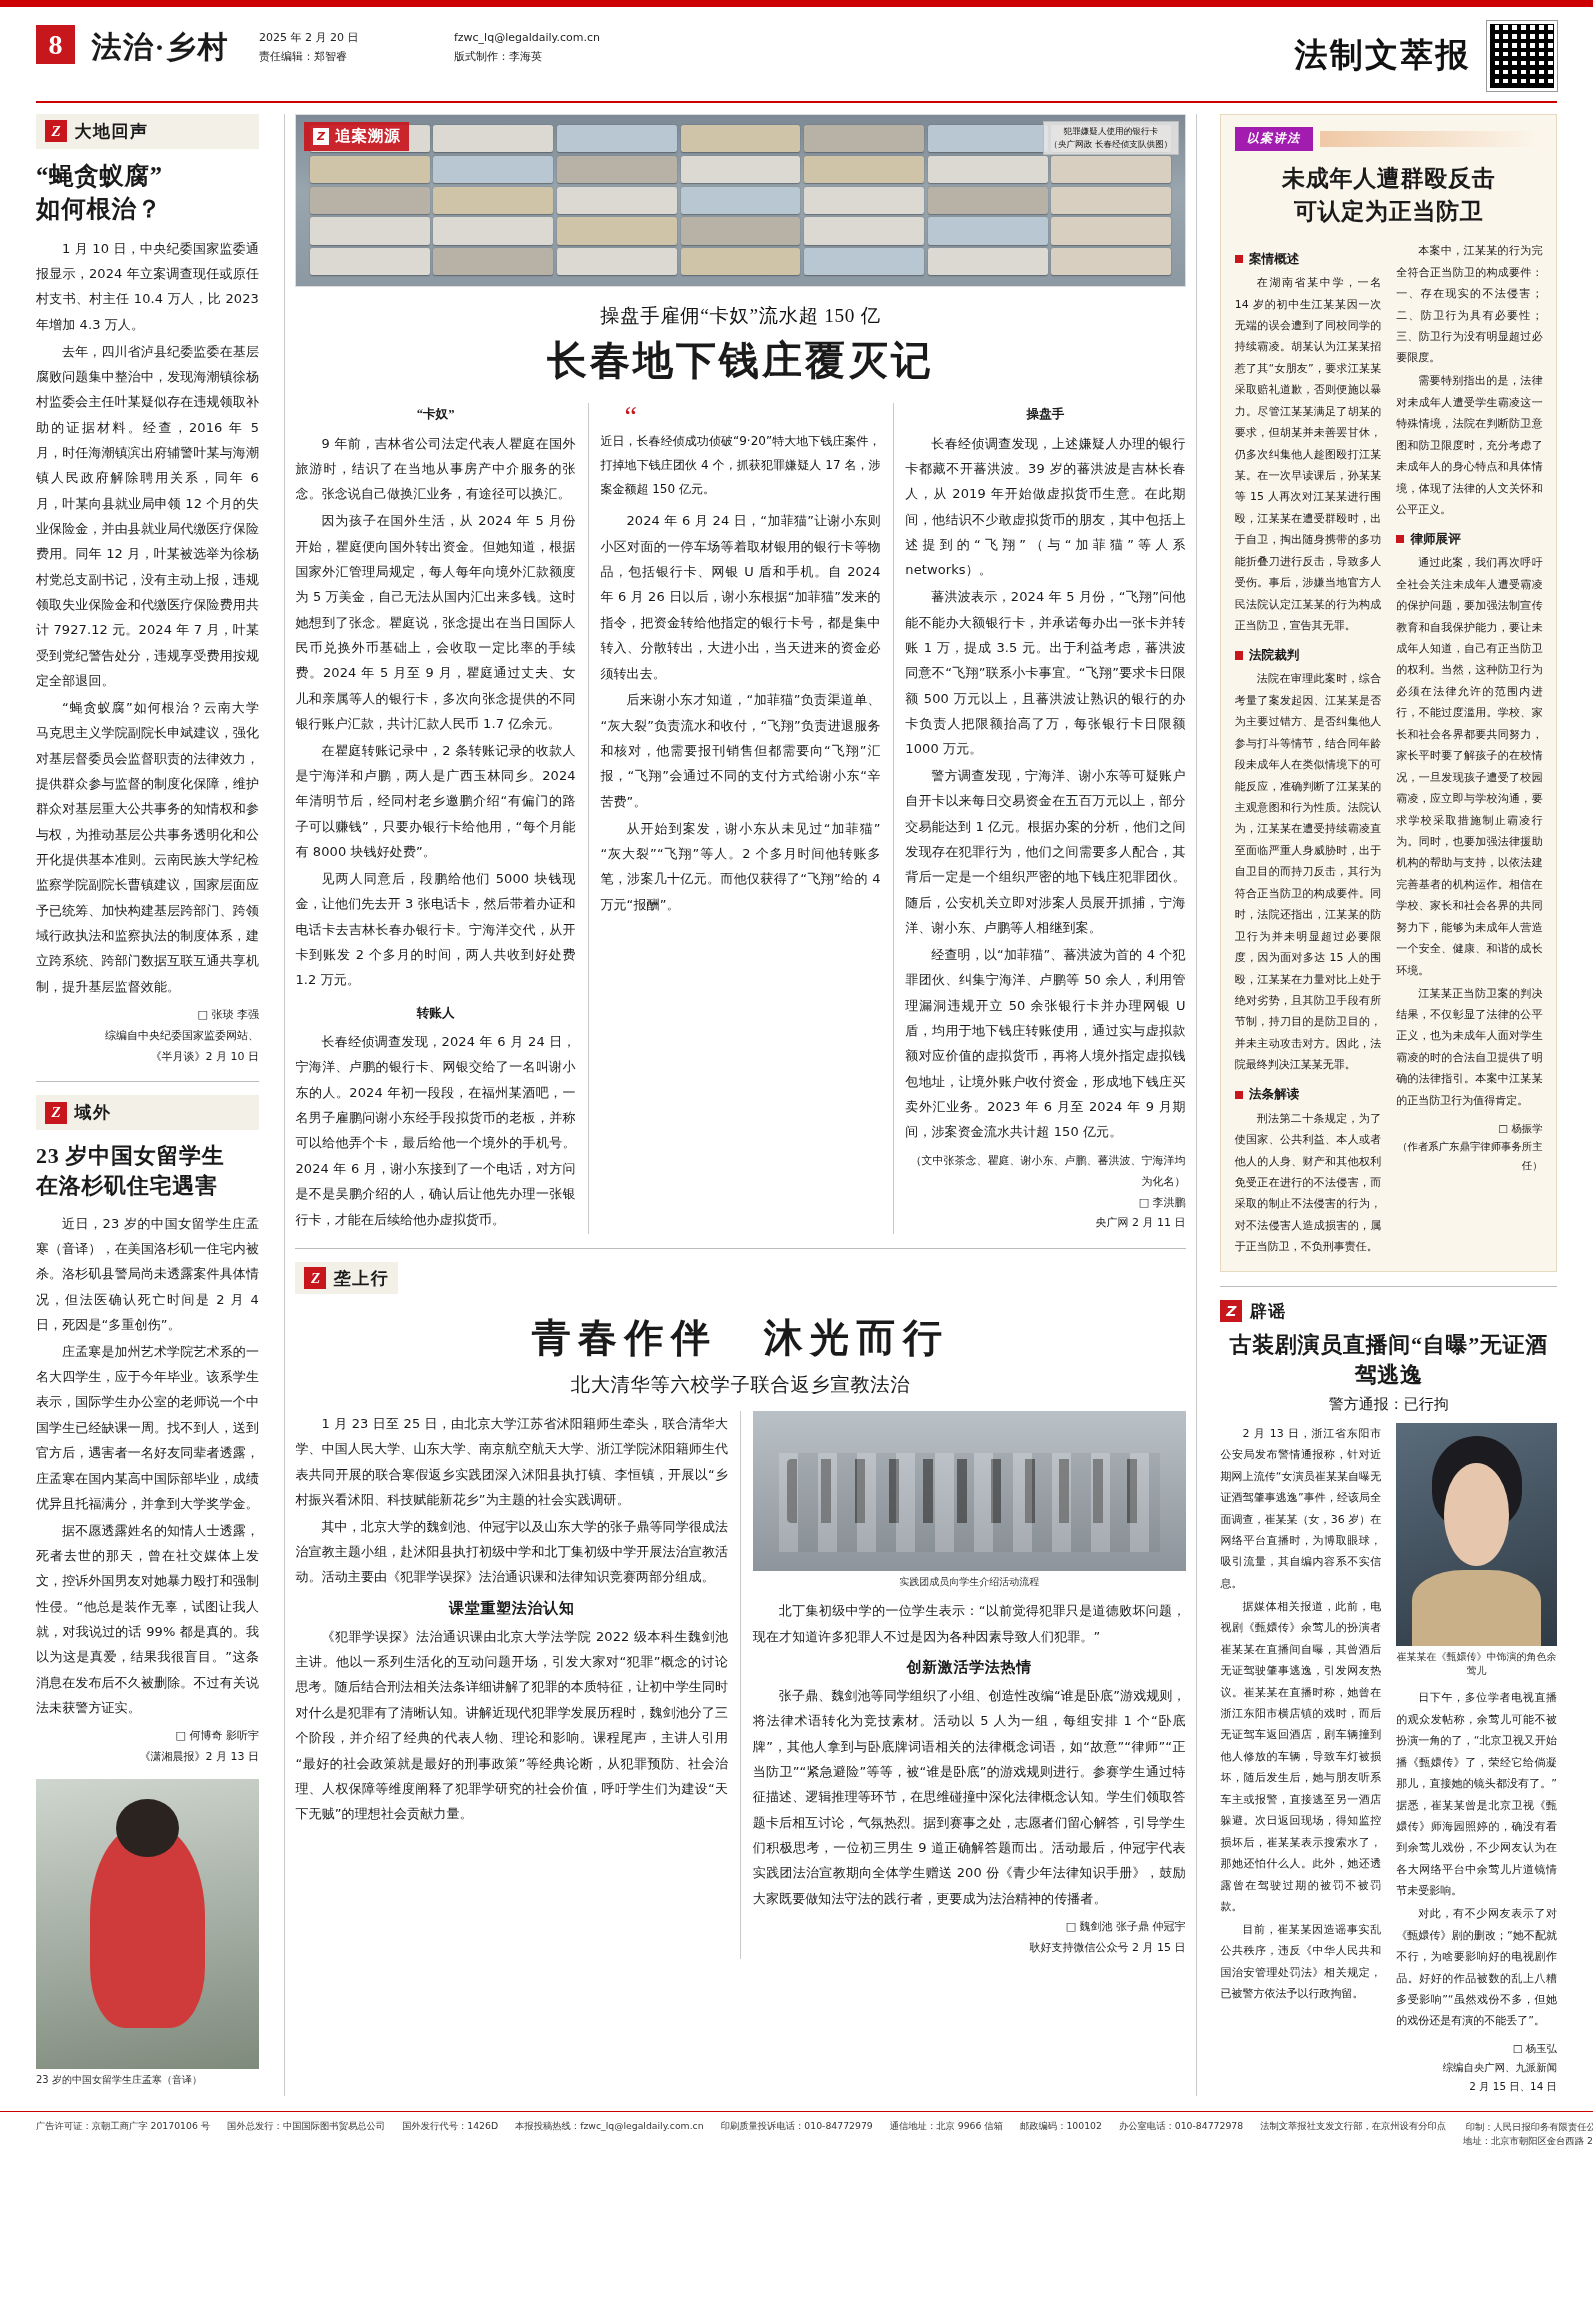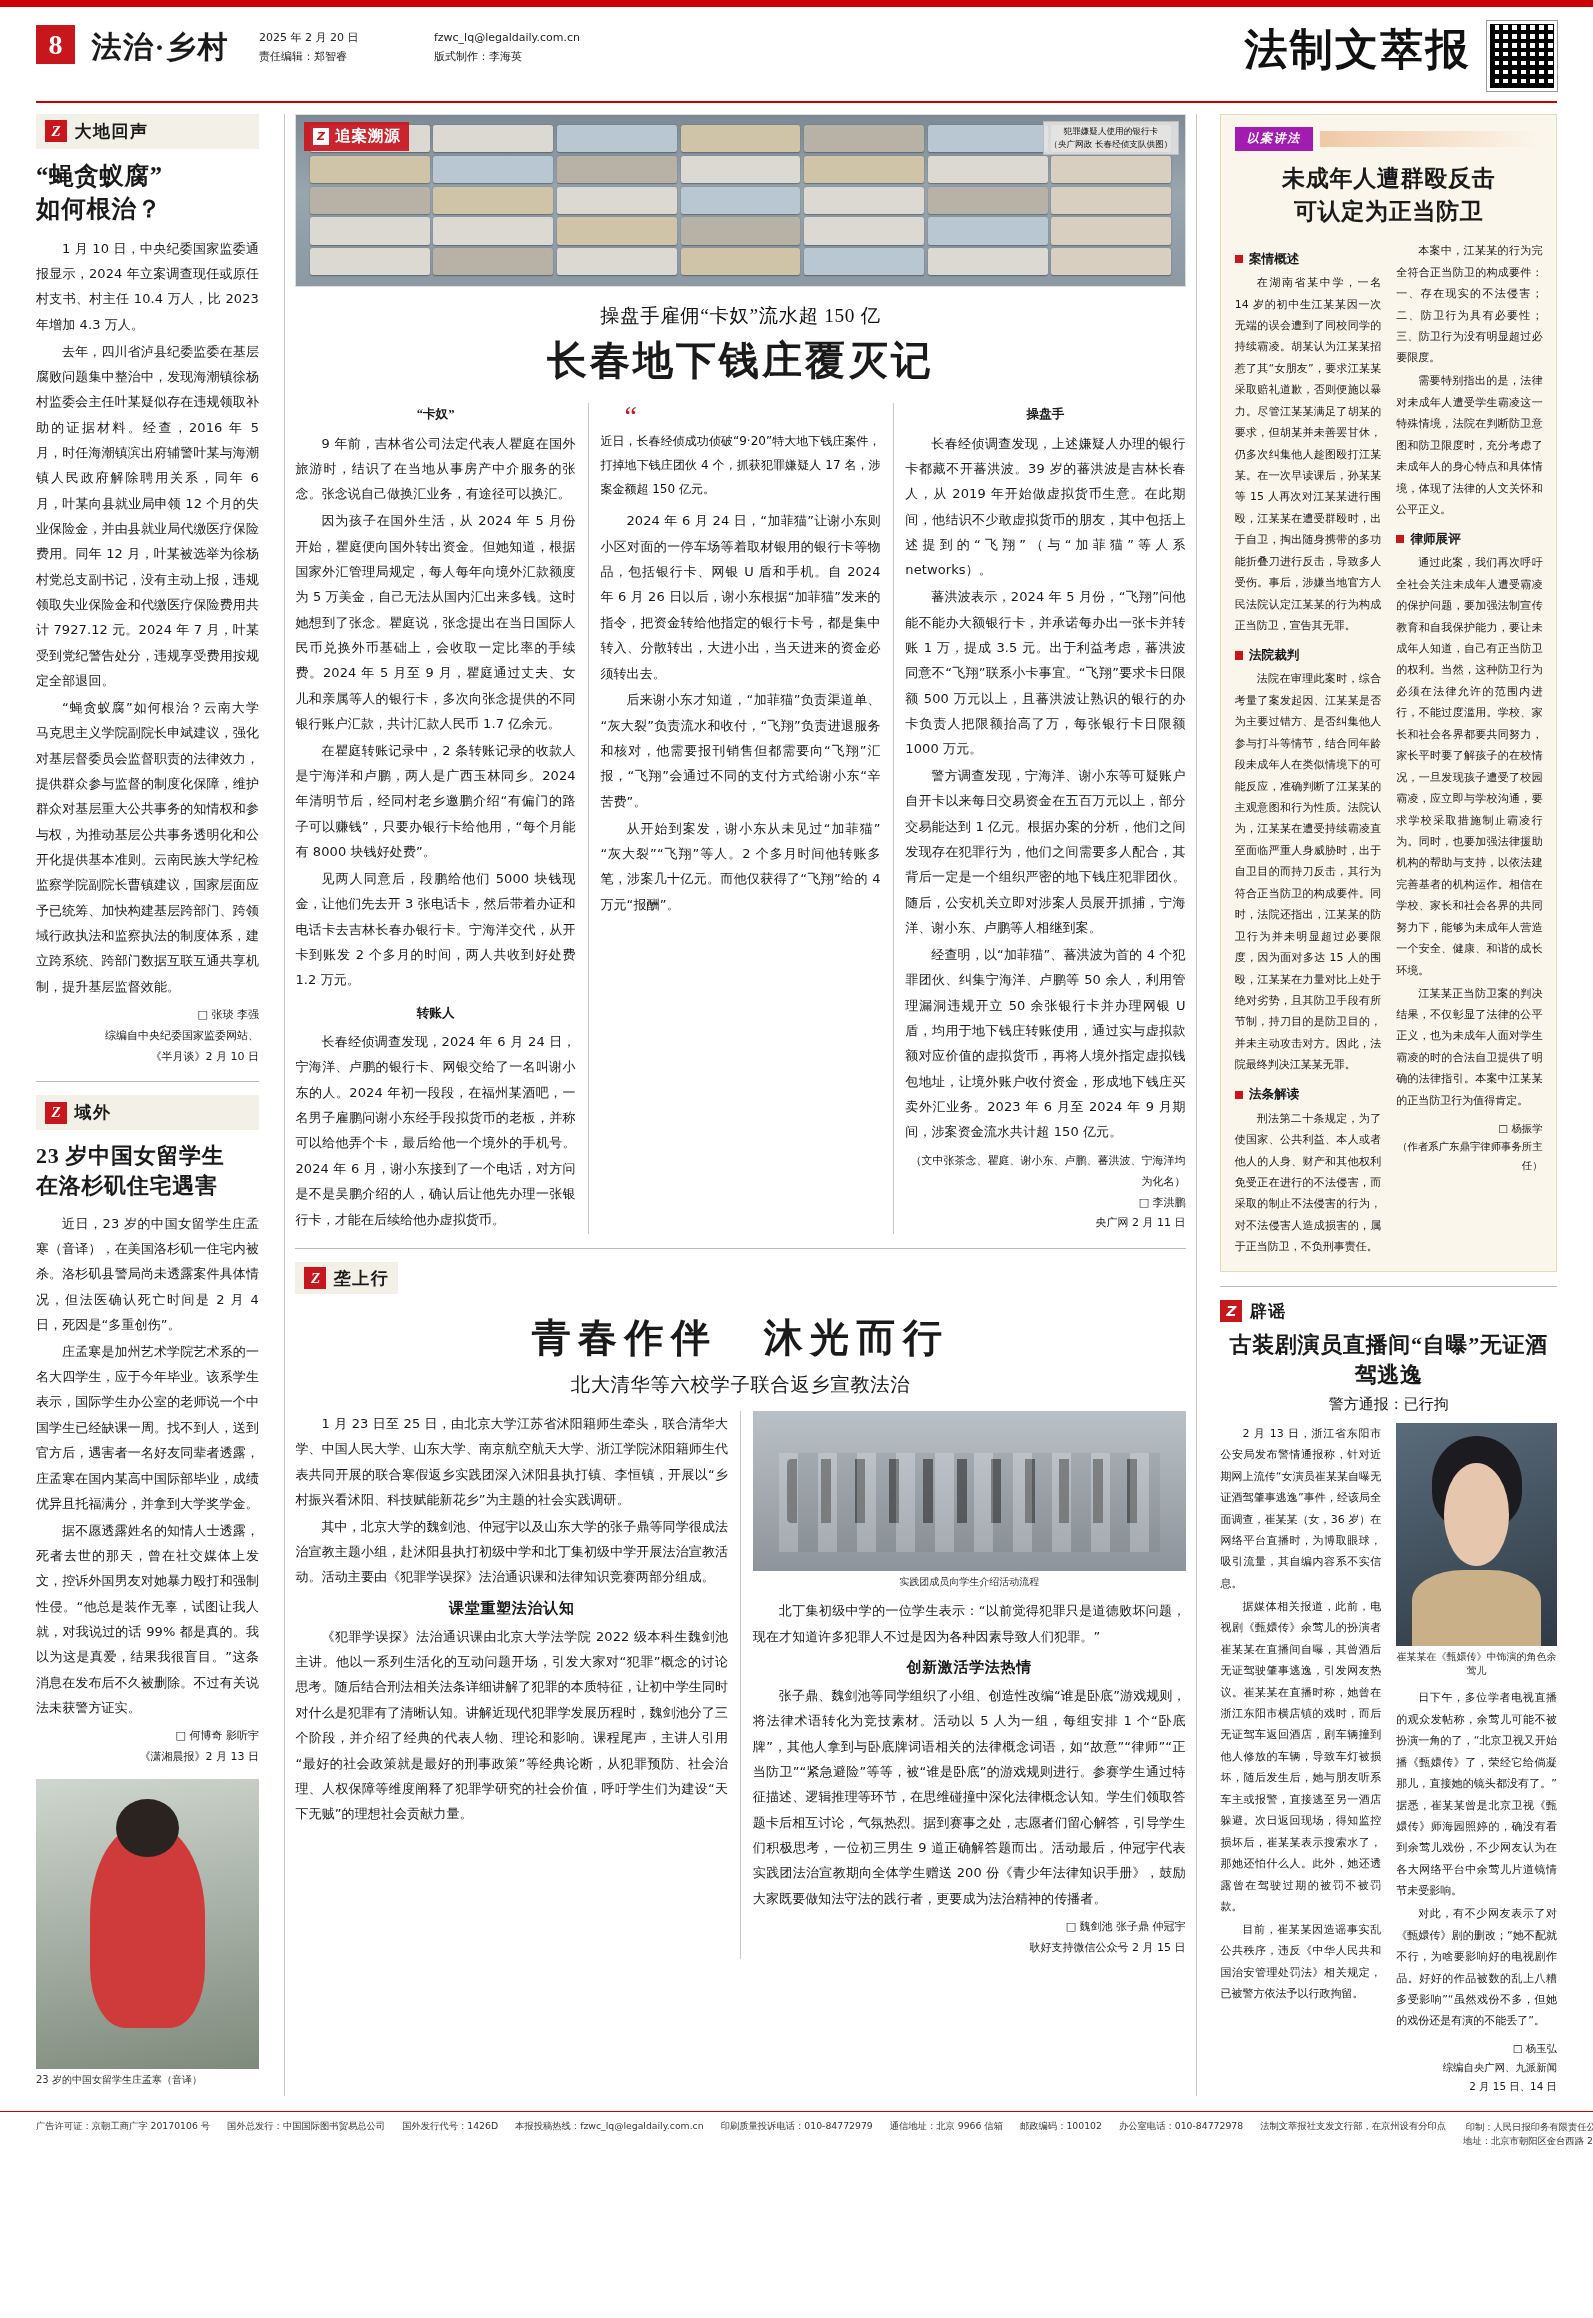--- a/index.html
+++ b/index.html
@@ -5,25 +5,25 @@
   html,body{margin:0;padding:0;background:#fff;}
   body{width:1593px;font-family:"DejaVu Sans","Liberation Sans",sans-serif;color:#1a1a1a;-webkit-font-smoothing:antialiased;}
   .page{width:1593px;height:2319px;position:relative;background:#fff;box-sizing:border-box;padding:0 36px;}
   .topbar{height:7.4px;background:#c00;margin:0 -36px;}
 
   
   .masthead{display:flex;align-items:flex-start;padding:13.4px 0 7.4px 0;}
   .pagenum{width:39px;height:39px;background:#c8161d;color:#fff;font-size:28px;font-weight:bold;display:flex;align-items:center;justify-content:center;font-family:"Liberation Serif",serif;margin-top:4.5px;}
   .sect{font-size:30px;font-weight:bold;margin-left:16.4px;margin-top:6px;letter-spacing:1.5px;font-family:"Liberation Serif",serif;}
   .meta{margin-left:30px;margin-top:7.4px;font-size:11px;line-height:1.75;color:#222;}
-  .meta .row{display:flex;gap:34px;}
+  .meta .row{display:flex;gap:54px;}
   .meta .c1{width:141px;}
   .meta .c2{width:186px;}
   .brand{margin-left:auto;display:flex;align-items:flex-start;gap:16.4px;}
-  .brandname{font-size:43px;font-weight:bold;font-family:"Liberation Serif",serif;letter-spacing:2.2px;color:#111;}
+  .brandname{font-size:33px;font-weight:bold;font-family:"Liberation Serif",serif;letter-spacing:2.2px;margin-top:12px;color:#111;}
   .qr{width:64px;height:64px;background:
       repeating-linear-gradient(0deg,#000 0 4.5px,#fff 4.5px 9px),
       repeating-linear-gradient(90deg,#000 0 4.5px,transparent 4.5px 9px);
      background-blend-mode:multiply;border:3px solid #fff;outline:0.7px solid #999;}
   .hrule{height:2.2px;background:#c00;margin:3px 0 0 0;}
 
   
   .cols{display:flex;gap:0;margin-top:10.4px;}
   .colL{width:238px;flex:0 0 238px;padding-right:15px;box-sizing:border-box;}
   .vline{width:0.7px;background:#c9c9c9;flex:0 0 0.7px;margin:0 10.4px;}

